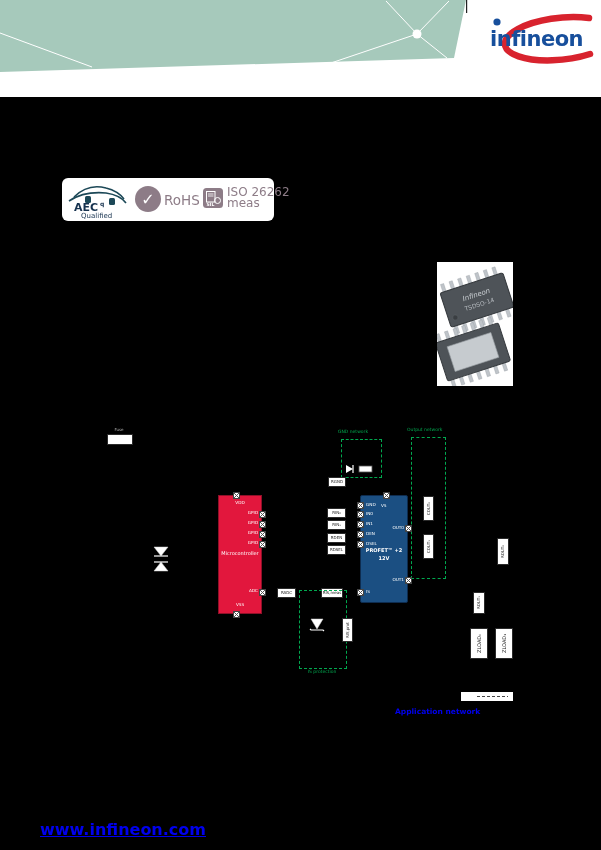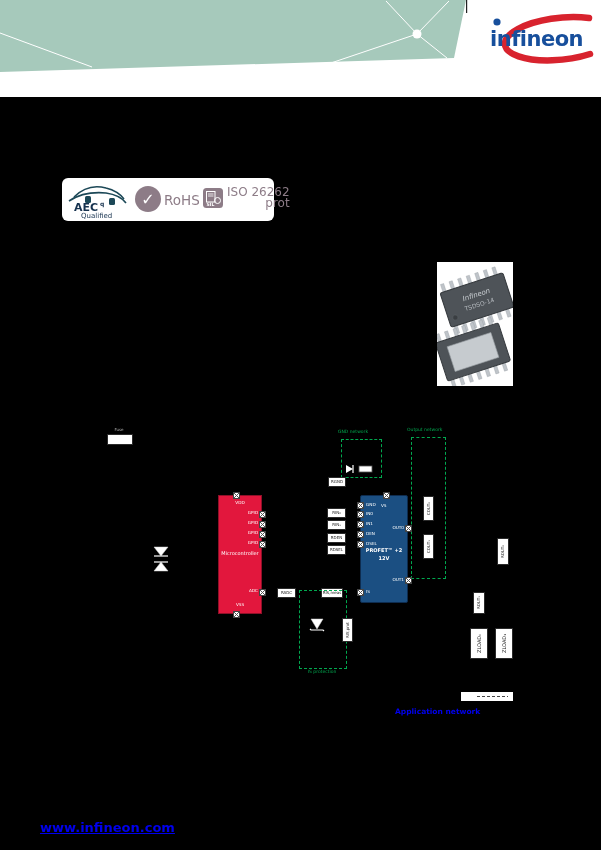--- a/index.html
+++ b/index.html
@@ -7,21 +7,21 @@
         font-family:"DejaVu Sans",sans-serif;}
   .abs{position:absolute;}
   
   .white-top{position:absolute;left:0;top:0;width:601px;height:97px;background:#fff;}
   
   .badge-box{position:absolute;left:62px;top:178px;width:212px;height:43px;background:#fff;
              border-radius:6px;display:flex;align-items:center;}
   .rohs-circle{position:absolute;left:135px;top:186px;width:26px;height:26px;border-radius:50%;
                background:var(--mauve);color:#fff;font-size:16px;font-weight:bold;
                display:flex;align-items:center;justify-content:center;}
-  .mauve-txt{color:var(--mauve);text-align:right;}
+  .mauve-txt{color:var(--mauve);}
   
   .chip-box{position:absolute;left:437px;top:262px;width:76px;height:124px;background:#fff;}
   
   .res{position:absolute;background:#fff;border:1px solid #2a2a2a;color:#222;
        display:flex;align-items:center;justify-content:center;font-size:4px;line-height:1;
        overflow:hidden;}
   .res.v{writing-mode:vertical-rl;transform:rotate(180deg);}
   .pin{position:absolute;width:5px;height:5px;background:#fff;border:0.5px solid #444;}
   .pin::before{content:"";position:absolute;inset:0;
     background:linear-gradient(45deg,transparent 42%,#555 46%,#555 54%,transparent 58%),
@@ -32,21 +32,21 @@
   .mcu{position:absolute;left:218px;top:495px;width:44px;height:119px;background:var(--mcu_red);
        border:1.5px solid var(--mcu_red_dark);box-sizing:border-box;}
   .profet{position:absolute;left:360px;top:495px;width:48px;height:108px;background:var(--profet_blue);
        border:1.5px solid var(--profet_blue_dark);box-sizing:border-box;border-radius:2px;}
   .tinylabel{position:absolute;color:#aaa;font-size:4px;line-height:1;text-align:center;}
   .cap-link{position:absolute;left:395px;top:707px;color:var(--link);font-size:7.5px;
             font-weight:bold;white-space:nowrap;}
   .dash-strip{position:absolute;left:461px;top:692px;width:52px;height:9px;background:#fff;}
   .dash-strip .dl{position:absolute;left:16px;top:4px;width:31px;height:1px;
      background:repeating-linear-gradient(90deg,#444 0 3px,transparent 3px 5px);}
-  .footer-link{position:absolute;left:40px;top:820px;color:var(--link);font-size:13px;
+  .footer-link{position:absolute;left:40px;top:820px;color:var(--link);font-size:16px;
                font-weight:bold;text-decoration:underline;}
   .ctr{text-align:center;} .rgt{text-align:right;}
 </style>
 </head>
 <body>
 
 <div class="page">
 
   <div class="white-top"></div>
 
@@ -89,21 +89,21 @@
   <svg class="abs" style="left:203px;top:188px;" width="20" height="20">
     <rect x="0" y="0" width="20" height="20" rx="3.5" style="fill:var(--mauve)"></rect>
     <rect x="3.5" y="3.5" width="8.5" height="10.5" fill="none" stroke="#fff" stroke-width="1"></rect>
     <line x1="5" y1="6" x2="10.5" y2="6" stroke="#fff" stroke-width="0.8"></line>
     <line x1="5" y1="8" x2="10.5" y2="8" stroke="#fff" stroke-width="0.8"></line>
     <circle cx="14.5" cy="12.5" r="3" fill="none" stroke="#fff" stroke-width="1"></circle>
     <text x="3.5" y="18" font-size="4.5" font-weight="bold" fill="#fff">SIL</text>
   </svg>
   <div class="abs mauve-txt" style="left:227px;top:187px;font-size:12px;line-height:11px;">
     <div>ISO 26262</div>
-    <div>prot</div>
+    <div>meas</div>
   </div>
 
   <div class="chip-box"></div>
   <svg class="abs" style="left:437px;top:262px;" width="76" height="124">
     <g transform="translate(40,38) rotate(-18)">
       <g style="fill:var(--pin_silver)" stroke="#8E9499" stroke-width="0.3">
         <rect x="-30" y="-26" width="3.4" height="9"></rect>
           <rect x="-21" y="-26" width="3.4" height="9"></rect>
         <rect x="-12" y="-26" width="3.4" height="9"></rect>
           <rect x="-3" y="-26" width="3.4" height="9"></rect>

